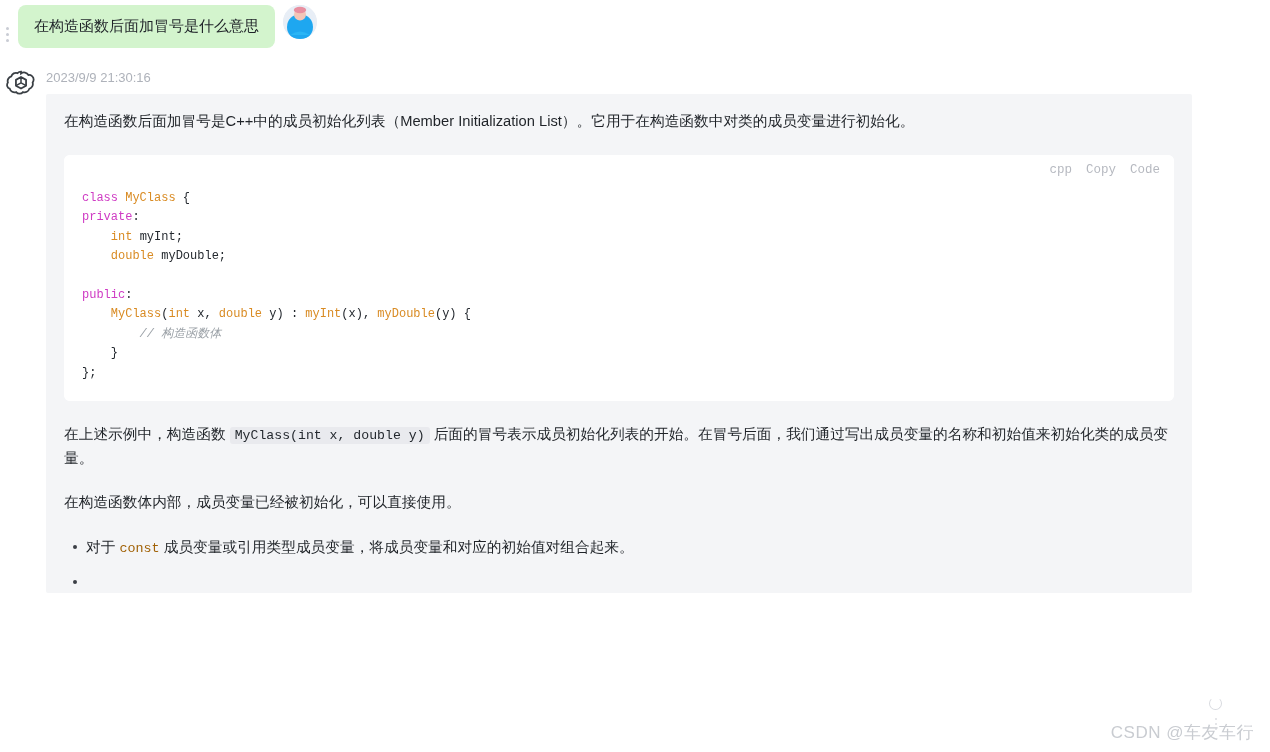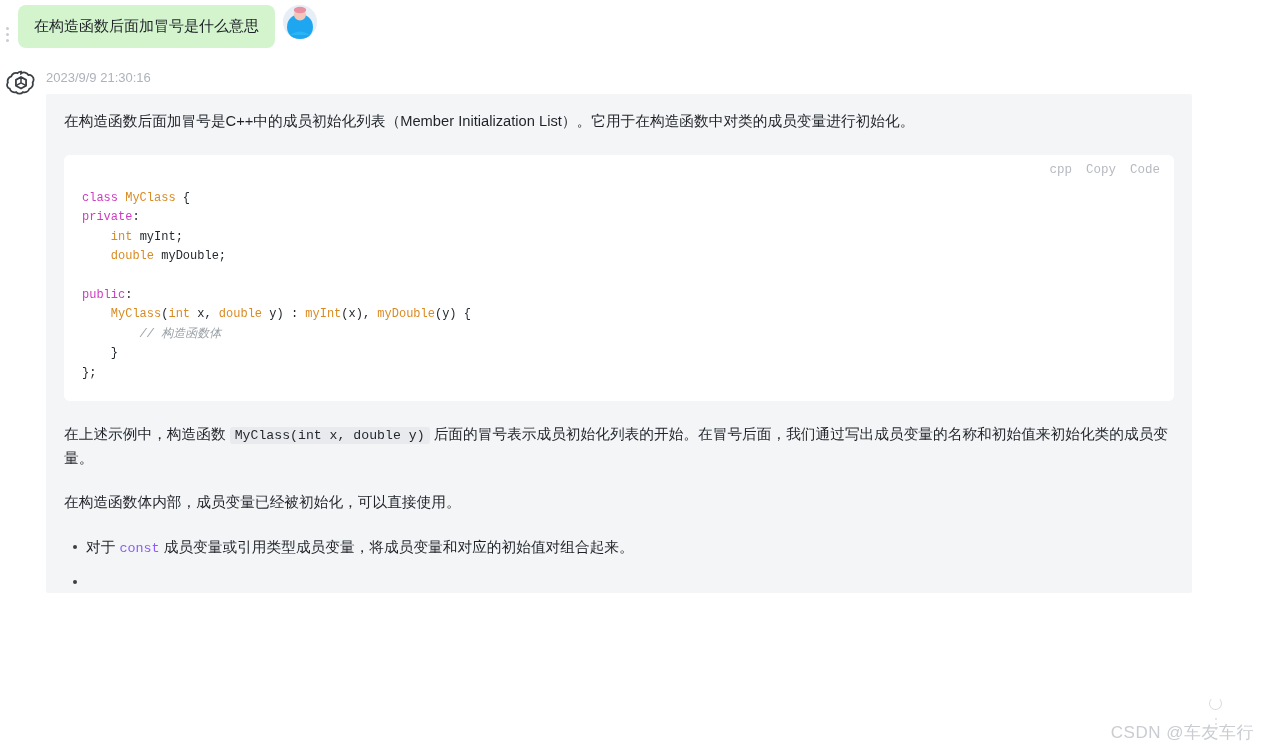--- a/index.html
+++ b/index.html
@@ -94,21 +94,21 @@
     font-family: "Liberation Mono", "DejaVu Sans Mono", monospace;
     background: #e9eaee;
     border-radius: 3px;
     padding: 1px 5px;
     font-size: 13.2px;
     color: #24292f;
   }
   code.plain {
     font-family: "Liberation Mono", "DejaVu Sans Mono", monospace;
     font-size: 13.4px;
-    color: #8b5cf6;
+    color: #a16207;
   }
 
   
   .codeblock {
     background: #ffffff;
     border-radius: 6px;
     margin: 0 0 22px 0;
     overflow: hidden;
   }
   .code-head {

